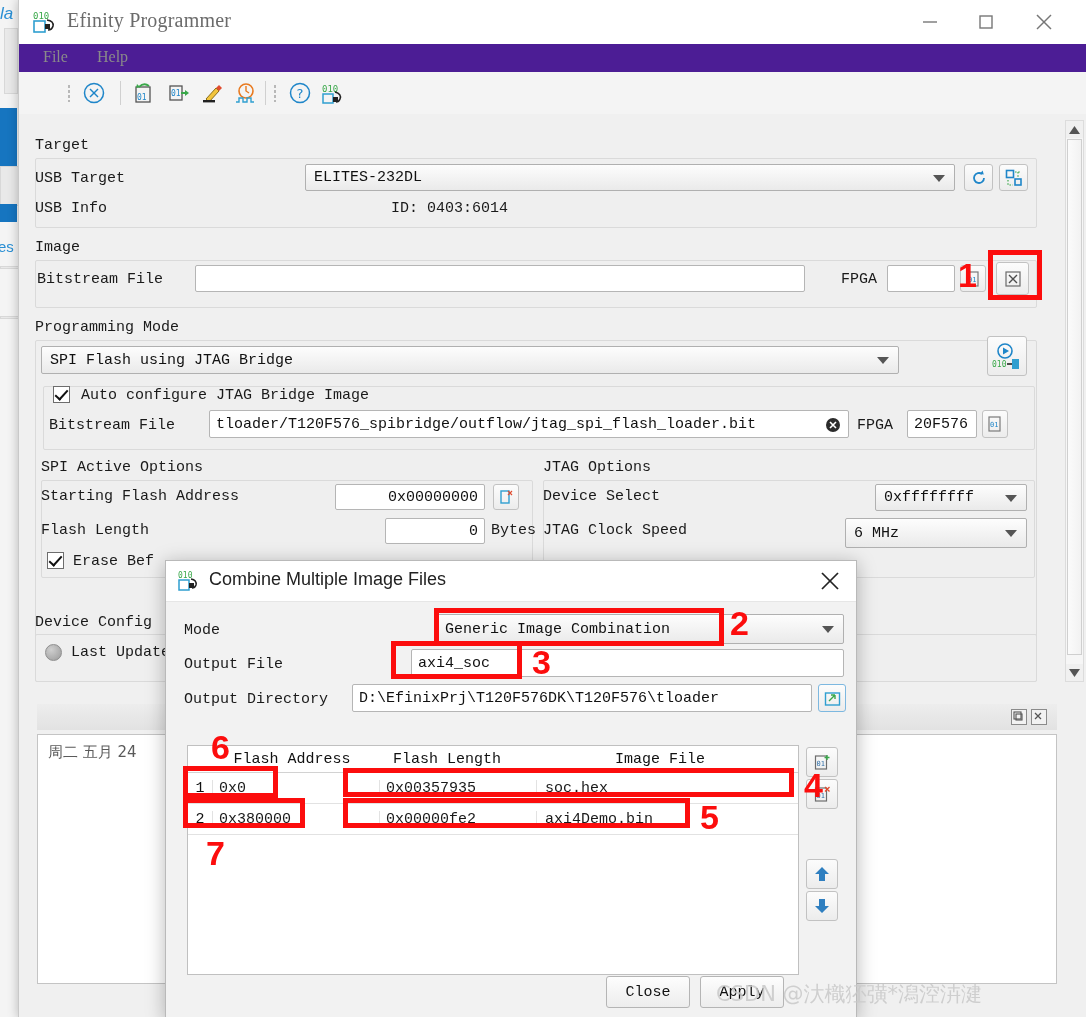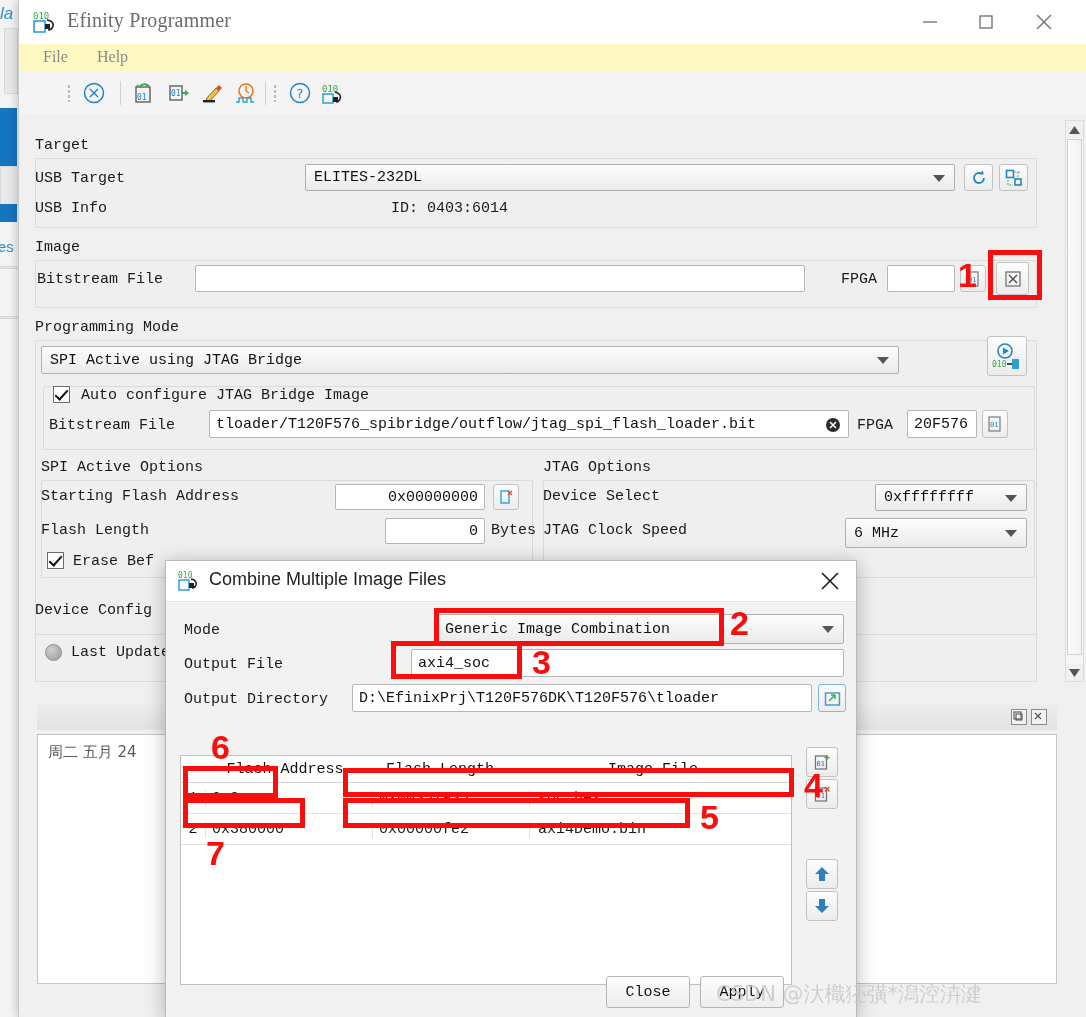--- a/index.html
+++ b/index.html
@@ -31,21 +31,21 @@
   #app-icon{position:absolute;left:14px;top:10px;width:26px;height:24px;}
   #title-text{
     position:absolute;left:48px;top:9px;font-size:20px;color:#6b6b6b;
     font-family:"Liberation Serif","DejaVu Serif",serif;letter-spacing:.2px;
   }
   .wbtn{position:absolute;top:0;width:50px;height:44px;cursor:default;}
   .wbtn svg{position:absolute;left:50%;top:50%;transform:translate(-50%,-50%);}
   #btn-min{right:132px;} #btn-max{right:76px;} #btn-close{right:18px;}
 
   #menubar{
-    position:absolute;left:0;top:44px;width:100%;height:28px;background:#fef9c3;
+    position:absolute;left:0;top:44px;width:100%;height:28px;background:#4c1d95;
     border-bottom:1px solid #e0e0e0;
   }
   .menu-item{
     position:absolute;top:4px;font-size:16px;color:#8a8a8a;
     font-family:"Liberation Serif","DejaVu Serif",serif;
   }
   #menu-file{left:24px;} #menu-help{left:78px;}
 
   #toolbar{
     position:absolute;left:0;top:72px;width:100%;height:42px;background:#f4f4f4;
@@ -128,22 +128,22 @@
     box-shadow:0 3px 18px rgba(0,0,0,.28);
   }
   #dlg-title{position:absolute;left:0;top:0;width:100%;height:40px;background:#ffffff;
     border-bottom:1px solid #e6e6e6;}
   #dlg-icon{position:absolute;left:12px;top:9px;width:24px;height:22px;}
   #dlg-title-text{position:absolute;left:43px;top:8px;font-size:18px;color:#222;
     font-family:"Liberation Sans","DejaVu Sans",sans-serif;}
   #dlg-close{position:absolute;right:10px;top:4px;width:32px;height:32px;cursor:default;}
 
   #dlg-table{
-    position:absolute;left:14px;top:184px;width:612px;height:230px;
-    background:#ffffff;border:1px solid #c0c0c0;box-sizing:border-box;overflow:hidden;margin-top:10px;
+    position:absolute;left:21px;top:184px;width:612px;height:230px;
+    background:#ffffff;border:1px solid #c0c0c0;box-sizing:border-box;overflow:hidden;
   }
   .tbl-head{display:flex;height:26px;border-bottom:1px solid #d2d2d2;
     background:#ffffff;align-items:center;}
   .tbl-head div{font-size:15px;color:#111;text-align:center;}
   .tbl-row{display:flex;height:30px;border-bottom:1px solid #e2e2e2;align-items:center;}
   .cell-idx{width:24px;text-align:center;font-size:15px;color:#111;
     border-right:1px solid #e2e2e2;flex:0 0 24px;}
   .cell-a{flex:0 0 160px;padding-left:6px;font-size:15px;border-right:1px solid #e2e2e2;}
   .cell-b{flex:0 0 150px;padding-left:6px;font-size:15px;border-right:1px solid #e2e2e2;}
   .cell-c{flex:1;padding-left:8px;font-size:15px;}
@@ -329,21 +329,21 @@
       <svg width="20" height="20" viewBox="0 0 20 20">
         <rect x="3" y="3" width="14" height="14" fill="none" stroke="#6a6a6a" stroke-width="1.2"></rect>
         <path d="M6 6 l8 8 M14 6 l-8 8" stroke="#4d4d4d" stroke-width="1.4"></path>
       </svg>
     </div>
 
     <div class="group-label" style="left:16px;top:205px;">Programming Mode</div>
     <div class="group-box" style="left:16px;top:226px;width:1000px;height:340px;"></div>
 
     <div class="combo" style="left:22px;top:232px;width:858px;height:28px;">
-      <span>SPI Active using JTAG Bridge</span>
+      <span>SPI Flash using JTAG Bridge</span>
       <span class="caret"></span>
     </div>
     <div class="sqbtn" style="left:968px;top:222px;width:40px;height:40px;">
       <svg width="30" height="28" viewBox="0 0 30 28">
         <circle cx="13" cy="9" r="7" fill="none" stroke="#1f86c9" stroke-width="1.6"></circle>
         <path d="M11 5.5 l6 3.5 l-6 3.5 z" fill="#1f86c9"></path>
         <text x="0" y="25" font-size="8" fill="#3aa84a" font-family="DejaVu Sans Mono, monospace">010</text>
         <path d="M15 22 h5" stroke="#222" stroke-width="1.6"></path>
         <rect x="20" y="17" width="7" height="10" fill="#2f9fd0"></rect>
       </svg>
@@ -397,21 +397,21 @@
     <div class="combo" style="left:856px;top:370px;width:152px;height:27px;">
       <span>0xffffffff</span>
       <span class="caret"></span>
     </div>
     <div class="fld-label" style="left:524px;top:408px;">JTAG Clock Speed</div>
     <div class="combo" style="left:826px;top:404px;width:182px;height:30px;">
       <span>6 MHz</span>
       <span class="caret"></span>
     </div>
 
-    <div class="group-label" style="left:16px;top:488px;">Device Config</div>
+    <div class="group-label" style="left:16px;top:500px;">Device Config</div>
     <div class="group-box" style="left:16px;top:520px;width:1000px;height:46px;"></div>
     <div class="radio-dot" style="left:26px;top:530px;"></div>
     <div class="fld-label" style="left:52px;top:530px;">Last Update</div>
 
     <div id="vscroll">
       <div class="sb-arrow" style="top:0;">
         <svg width="11" height="8">
             <path d="M5.5 0 L11 8 L0 8 Z" fill="#555"></path>
           </svg>
       </div>

